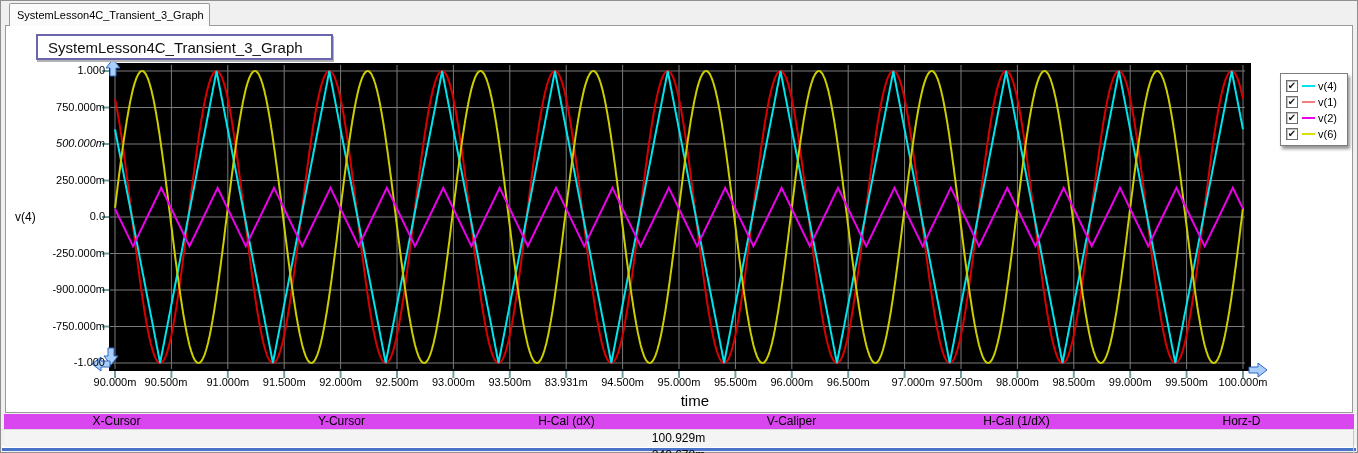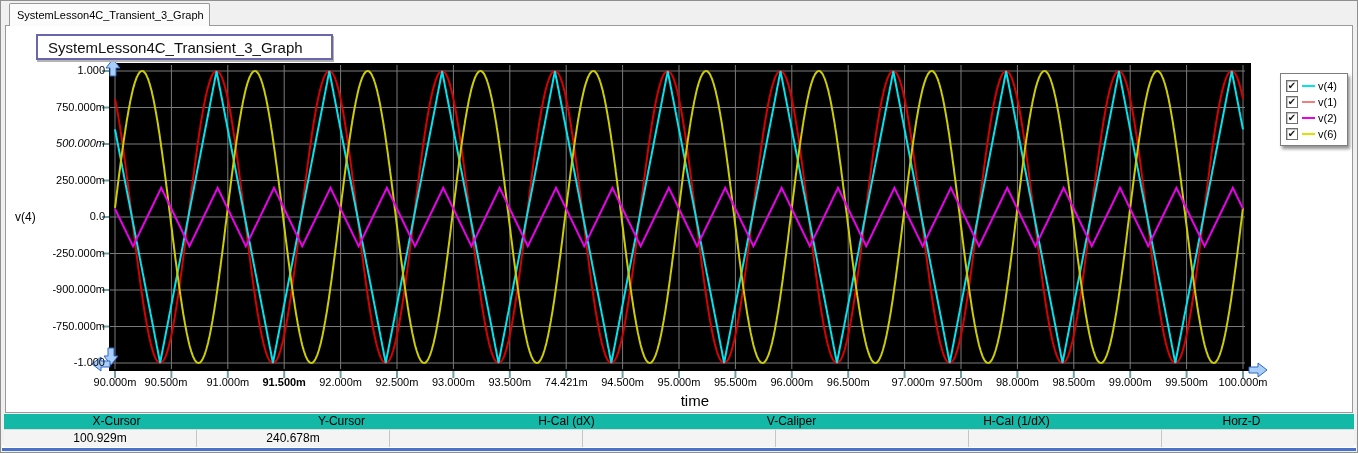--- a/index.html
+++ b/index.html
@@ -44,23 +44,23 @@
             padding:4px 4px 3px 5px; z-index:6; }
   .legend-row { display:flex; align-items:center; height:16px; }
   .legend-checkbox { width:12px; height:12px; background:#fff; border:1px solid #6d6d6d;
                      box-shadow:inset 1px 1px 1px #bdbdbd; font-size:10px; line-height:10px;
                      text-align:center; color:#1a1a1a; flex:0 0 auto; }
   .legend-dash { width:13px; height:2px; margin:0 3px 0 4px; flex:0 0 auto; }
   .legend-label { font-size:11px; color:#000; }
 
   
   .cursor-bar { position:absolute; left:3px; right:3px; top:413px; z-index:4; }
-  .cursor-headers { display:flex; height:15px; background:#14b8a6;justify-content:space-between; }
+  .cursor-headers { display:flex; height:15px; background:#d946ef;justify-content:space-between; }
   .cursor-header-cell { flex:1 1 0; text-align:center; font-size:12px; line-height:15px; color:#000; }
-  .cursor-values { display:flex; height:18px; background:#f4f4f4; border-top:1px solid #dcdcdc; }
+  .cursor-values { display:flex; height:18px; background:#f4f4f4; border-top:1px solid #dcdcdc;flex-direction:column; }
   .cursor-value-cell { flex:1 1 0; text-align:center; font-size:12px; line-height:17px; color:#000;
                        border-right:1px solid #c6c6c6; }
   .cursor-value-cell:last-child { border-right:none; }
 
   .bottom-edge { position:absolute; left:1px; right:1px; bottom:1px; height:6px;
                  background:#ffffff; border-bottom:3px solid #4a72c8; z-index:3; }
 </style>
 </head>
 <body>
 
@@ -175,26 +175,26 @@
       <div class="y-tick-label" style="top: 209px;">0.0</div>
       <div class="y-tick-label" style="top: 245.5px;">-250.000m</div>
       <div class="y-tick-label" style="top: 282px;">-900.000m</div>
       <div class="y-tick-label" style="top: 318.5px;">-750.000m</div>
       <div class="y-tick-label" style="top: 355px;">-1.000</div>
     </div>
   <div id="x-ticks">
       <div class="x-tick-label" style="left: 84px;">90.000m</div>
       <div class="x-tick-label" style="left: 135px;">90.500m</div>
       <div class="x-tick-label" style="left: 196.8px;">91.000m</div>
-      <div class="x-tick-label" style="left: 253.2px; font-weight: bold;">91.500m</div>
+      <div class="x-tick-label" style="left: 253.2px;">91.500m</div>
       <div class="x-tick-label" style="left: 309.6px;">92.000m</div>
       <div class="x-tick-label" style="left: 366px;">92.500m</div>
       <div class="x-tick-label" style="left: 422.4px;">93.000m</div>
       <div class="x-tick-label" style="left: 478.8px;">93.500m</div>
-      <div class="x-tick-label" style="left: 535.2px;">74.421m</div>
+      <div class="x-tick-label" style="left: 535.2px;">83.931m</div>
       <div class="x-tick-label" style="left: 591.6px;">94.500m</div>
       <div class="x-tick-label" style="left: 648px;">95.000m</div>
       <div class="x-tick-label" style="left: 704.4px;">95.500m</div>
       <div class="x-tick-label" style="left: 760.8px;">96.000m</div>
       <div class="x-tick-label" style="left: 817.2px;">96.500m</div>
       <div class="x-tick-label" style="left: 882px;">97.000m</div>
       <div class="x-tick-label" style="left: 930px;">97.500m</div>
       <div class="x-tick-label" style="left: 986.4px;">98.000m</div>
       <div class="x-tick-label" style="left: 1042.8px;">98.500m</div>
       <div class="x-tick-label" style="left: 1099.2px;">99.000m</div>

